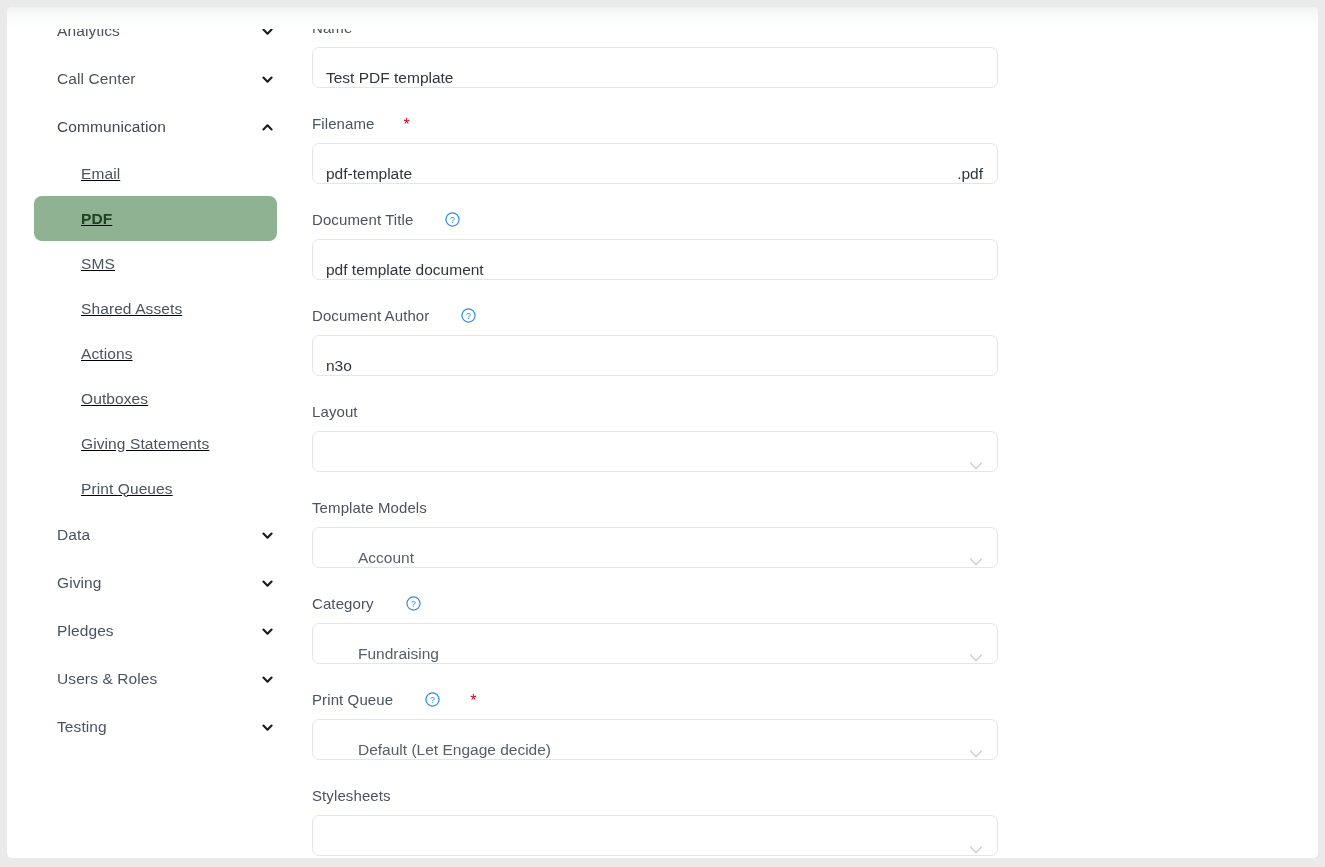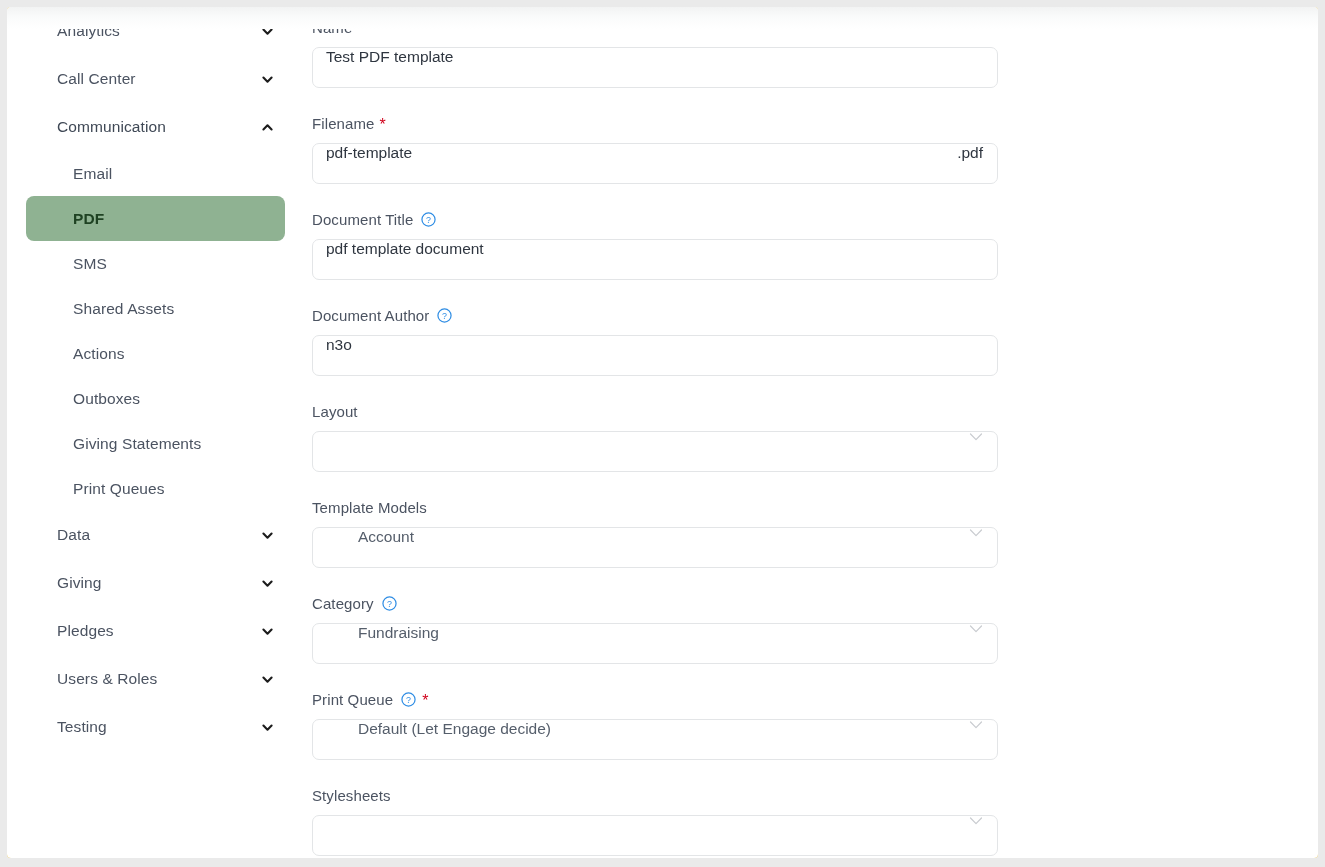--- a/index.html
+++ b/index.html
@@ -74,21 +74,21 @@
     display: flex;
     align-items: center;
     height: 48px;
     padding: 0 14px 0 74px;
     font-size: 15.5px;
     color: #4b5361;
     cursor: pointer;
     letter-spacing: .1px;
   }
 
-  .nav-child-wrap { padding: 0 19px; }
+  .nav-child-wrap { padding: 0 27px; text-decoration: underline; }
   .nav-child-wrap .nav-child {
     border-radius: 8px;
     padding-left: 47px;
     height: 45px;
   }
   .nav-child-wrap.active .nav-child {
     background: #8fb292;
     color: #1f4223;
     font-weight: bold;
   }
@@ -105,20 +105,21 @@
   .field { margin-bottom: 25px; }
 
   .field-label {
     display: flex;
     align-items: center;
     font-size: 15px;
     color: #4b5361;
     margin-bottom: 10px;
     height: 20px;
     letter-spacing: .1px;
+    gap: 24px;
   }
   .req-star {
     color: #d0021b;
     font-size: 16px;
     margin-left: 5px;
     line-height: 1;
     position: relative;
     top: 2px;
   }
   .help-icon {
@@ -131,21 +132,21 @@
   .help-icon + .req-star { margin-left: 6px; }
 
   .input-box,
   .select-box {
     width: 686px;
     height: 41px;
     border: 1px solid #e3e5e7;
     border-radius: 7px;
     background: #ffffff;
     display: flex;
-    align-items: flex-start;
+    align-items: flex-end;
     padding: 0 14px 0 13px;
     font-size: 15.5px;
     color: #2f3640;
   }
   .input-box { justify-content: space-between; }
 
   .input-value { color: #2f3640; }
   .suffix { color: #2f3640; }
 
   .select-box { justify-content: space-between; cursor: pointer; }

